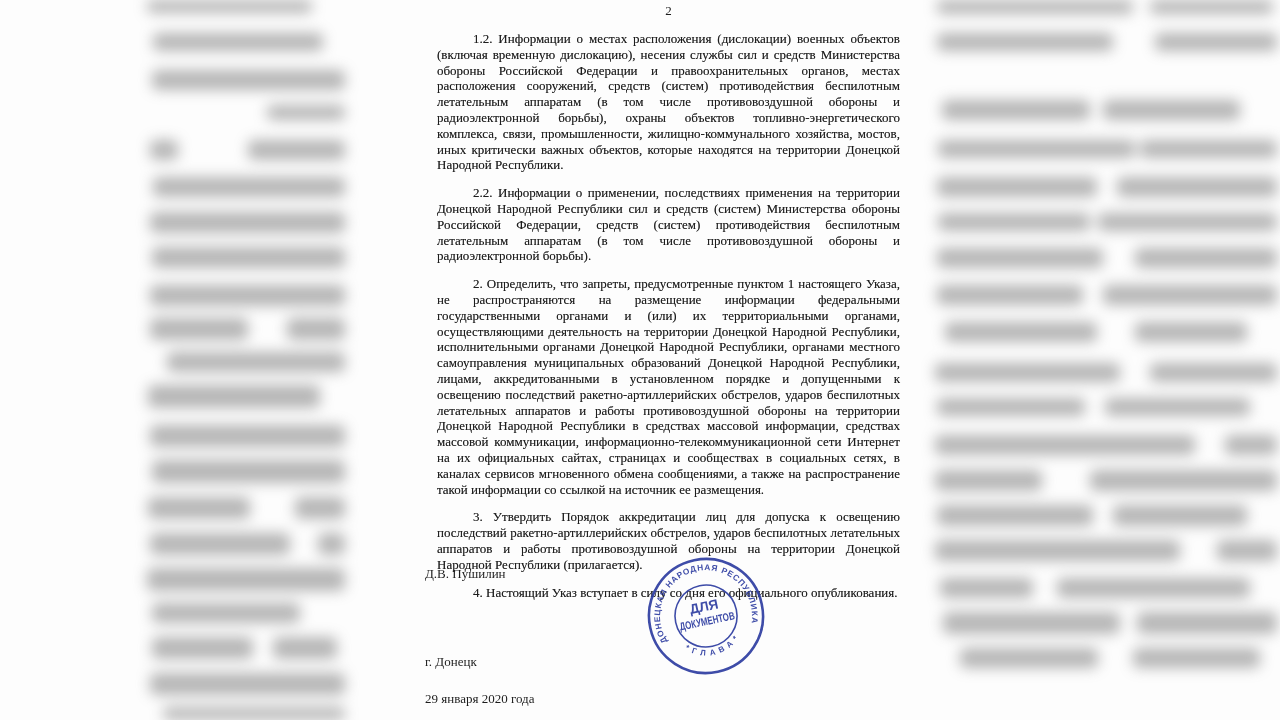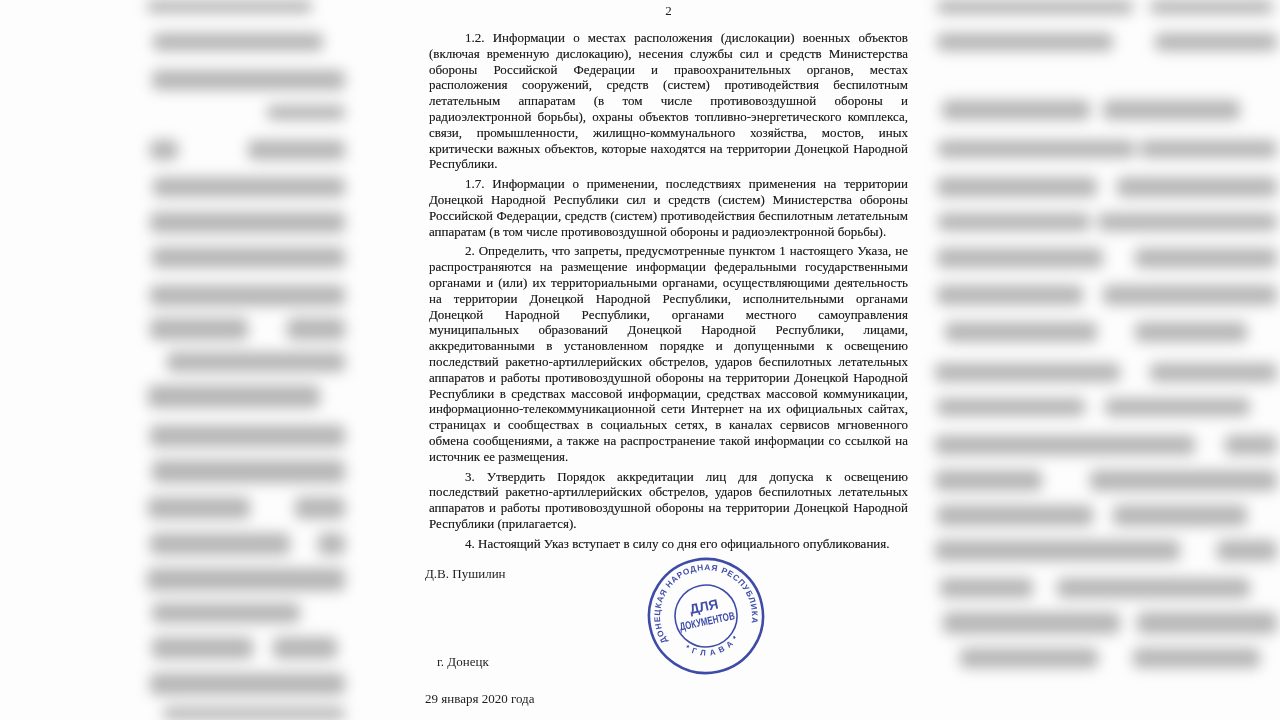--- a/index.html
+++ b/index.html
@@ -11,27 +11,27 @@
   .bg{position:absolute;top:0;height:720px;filter:blur(7px);opacity:.5;}
   .bg i{position:absolute;display:block;height:18px;background:#6f6f6f;border-radius:5px;}
   #bg-left{left:0;width:345px;}
   #bg-right{left:935px;width:345px;}
 
   
   .page{position:absolute;left:345px;top:0;width:590px;height:720px;z-index:2;color:#1d1d1d;}
   .pagenum{margin:3px 0 0 80px;width:487px;text-align:center;font-size:13px;}
   .body-text{margin:11px 23px 0 80px;width:487px;font-size:13px;line-height:15.8px;
              text-align:justify;text-shadow:0 0 .4px rgba(0,0,0,.45);}
-  .body-text p{margin:4px;text-indent:36px;}
+  .body-text p{margin:12px;text-indent:36px;}
 
   .sig{position:absolute;left:80px;top:565px;width:490px;display:flex;
        justify-content:space-between;align-items:flex-end;font-size:13px;}
   .sig .post{text-align:center;line-height:17px;}
   .sig .name{line-height:17px;white-space:nowrap;font-family:Liberation Serif, serif;}
-  .place{position:absolute;left:80px;top:654px;font-size:13px;margin-left:12px;}
+  .place{position:absolute;left:80px;top:654px;font-size:13px;}
   .date{position:absolute;left:80px;top:691px;font-size:13px;}
 
   
   .stamp{position:absolute;left:300px;top:555px;width:122px;height:122px;
          transform:rotate(-12deg);color:var(--stamp-color,#2e3da1);opacity:.92;z-index:3;}
   .stamp text{font-family:"Liberation Sans",sans-serif;font-weight:bold;fill:currentColor;}
 </style>
 </head>
 <body style="--stamp-color: #2e3da1;">
 
@@ -103,21 +103,21 @@
     <i style="top:612px;left:202px;width:140px;height:22px"></i>
     <i style="top:648px;left:25px;width:138px;height:20px"></i>
     <i style="top:648px;left:198px;width:127px;height:20px"></i>
   </div>
 
   <div class="page">
     <div class="pagenum">2</div>
 
     <div class="body-text">
       <p>1.2. Информации о местах расположения (дислокации) военных объектов (включая временную дислокацию), несения службы сил и средств Министерства обороны Российской Федерации и правоохранительных органов, местах расположения сооружений, средств (систем) противодействия беспилотным летательным аппаратам (в том числе противовоздушной обороны и радиоэлектронной борьбы), охраны объектов топливно-энергетического комплекса, связи, промышленности, жилищно-коммунального хозяйства, мостов, иных критически важных объектов, которые находятся на территории Донецкой Народной Республики.</p>
-      <p>1.7. Информации о применении, последствиях применения на территории Донецкой Народной Республики сил и средств (систем) Министерства обороны Российской Федерации, средств (систем) противодействия беспилотным летательным аппаратам (в том числе противовоздушной обороны и радиоэлектронной борьбы).</p>
+      <p>2.2. Информации о применении, последствиях применения на территории Донецкой Народной Республики сил и средств (систем) Министерства обороны Российской Федерации, средств (систем) противодействия беспилотным летательным аппаратам (в том числе противовоздушной обороны и радиоэлектронной борьбы).</p>
       <p>2. Определить, что запреты, предусмотренные пунктом 1 настоящего Указа, не распространяются на размещение информации федеральными государственными органами и (или) их территориальными органами, осуществляющими деятельность на территории Донецкой Народной Республики, исполнительными органами Донецкой Народной Республики, органами местного самоуправления муниципальных образований Донецкой Народной Республики, лицами, аккредитованными в установленном порядке и допущенными к освещению последствий ракетно-артиллерийских обстрелов, ударов беспилотных летательных аппаратов и работы противовоздушной обороны на территории Донецкой Народной Республики в средствах массовой информации, средствах массовой коммуникации, информационно-телекоммуникационной сети Интернет на их официальных сайтах, страницах и сообществах в социальных сетях, в каналах сервисов мгновенного обмена сообщениями, а также на распространение такой информации со ссылкой на источник ее размещения.</p>
       <p>3. Утвердить Порядок аккредитации лиц для допуска к освещению последствий ракетно-артиллерийских обстрелов, ударов беспилотных летательных аппаратов и работы противовоздушной обороны на территории Донецкой Народной Республики (прилагается).</p>
       <p>4. Настоящий Указ вступает в силу со дня его официального опубликования.</p>
     </div>
 
     <div class="sig">
       <div class="name">Д.В. Пушилин</div>
     </div>
 
     <div class="stamp">

